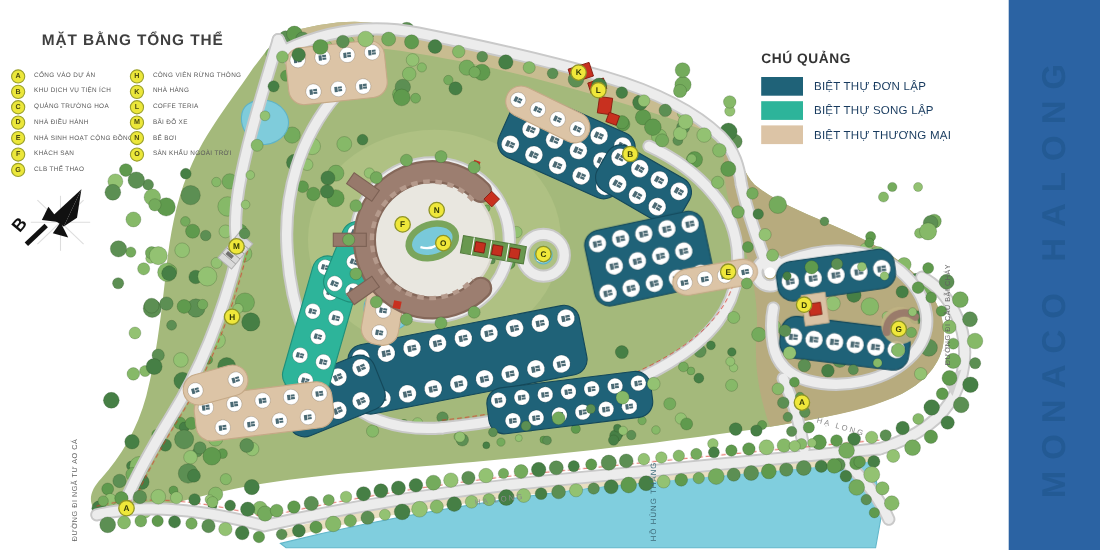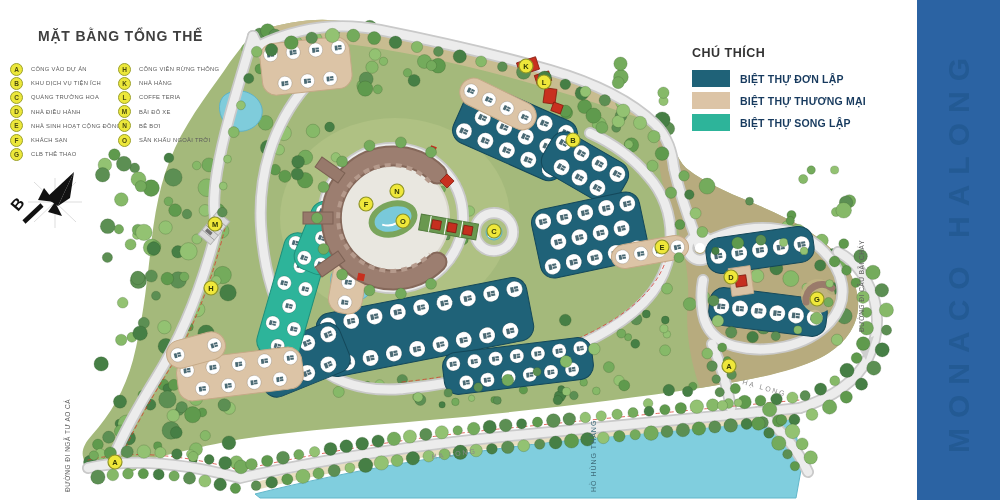--- a/index.html
+++ b/index.html
@@ -17,21 +17,21 @@
   .amen-row{display:flex;align-items:center;height:14.2px;}
   .badge{width:11px;height:11px;border-radius:50%;background:#ece73a;border:1px solid #9ba02c;
          color:#4a4a10;font-size:6.5px;font-weight:bold;display:flex;align-items:center;
          justify-content:center;margin-right:8px;flex:0 0 auto;}
   .amen-label{font-size:5.8px;color:#5a5a5a;letter-spacing:.3px;white-space:nowrap;}
 
   .type-legend{position:absolute;left:692px;top:46px;width:225px;}
   .type-title{font-size:12.5px;font-weight:bold;color:#333;letter-spacing:.5px;margin-bottom:10px;}
   .type-row{display:flex;align-items:center;margin-bottom:5px;}
   .swatch{width:38px;height:17px;margin-right:10px;flex:0 0 auto;}
-  .type-label{font-size:10.5px;font-weight:bold;color:#173a5e;letter-spacing:.2px;white-space:nowrap;}
+  .type-label{font-size:10.5px;font-weight:normal;color:#173a5e;letter-spacing:.2px;white-space:nowrap;}
 
   .brand{position:absolute;right:0;top:0;width:83px;height:500px;background:#2b63a3;
          display:flex;align-items:center;justify-content:center;}
   .brand-text{writing-mode:vertical-rl;transform:rotate(180deg);font-size:30px;font-weight:bold;
               letter-spacing:10px;color:#235a94;white-space:nowrap;}
 </style>
 </head>
 <body>
 
 <div class="stage">
@@ -1589,33 +1589,33 @@
           <span class="amen-label">BỂ BƠI</span>
         </div>
         <div class="amen-row">
           <span class="badge">O</span>
           <span class="amen-label">SÂN KHẤU NGOÀI TRỜI</span>
         </div>
       </div>
   </div>
 
   <div class="type-legend">
-    <div class="type-title">CHÚ THÍCH</div>
+    <div class="type-title">CHÚ QUẢNG</div>
     <div id="type-items">
         <div class="type-row">
           <span class="swatch" style="background: rgb(31, 98, 120);"></span>
           <span class="type-label">BIỆT THỰ ĐƠN LẬP</span>
         </div>
         <div class="type-row">
+          <span class="swatch" style="background: rgb(45, 180, 154);"></span>
+          <span class="type-label">BIỆT THỰ SONG LẬP</span>
+        </div>
+        <div class="type-row">
           <span class="swatch" style="background: rgb(220, 196, 166);"></span>
           <span class="type-label">BIỆT THỰ THƯƠNG MẠI</span>
-        </div>
-        <div class="type-row">
-          <span class="swatch" style="background: rgb(45, 180, 154);"></span>
-          <span class="type-label">BIỆT THỰ SONG LẬP</span>
         </div>
       </div>
   </div>
 
   <div class="brand">
     <div class="brand-text">MONACO HALONG</div>
   </div>
 </div>
 
 </body></html>

